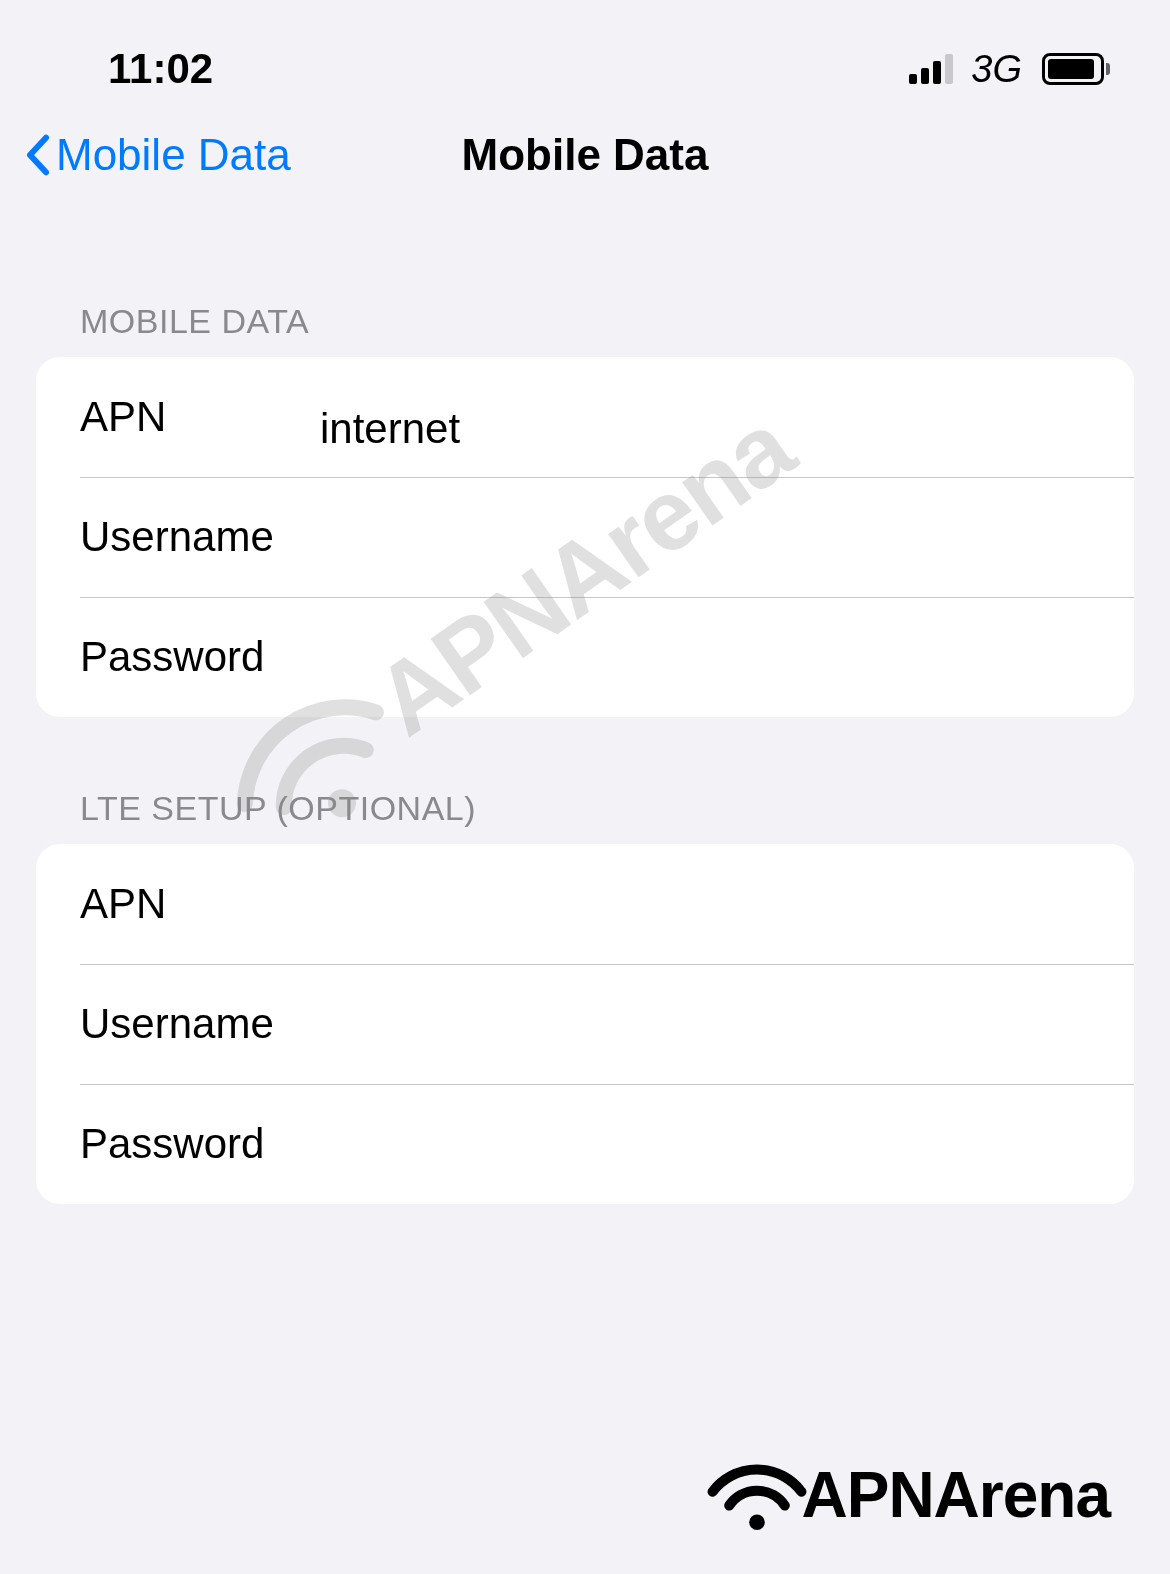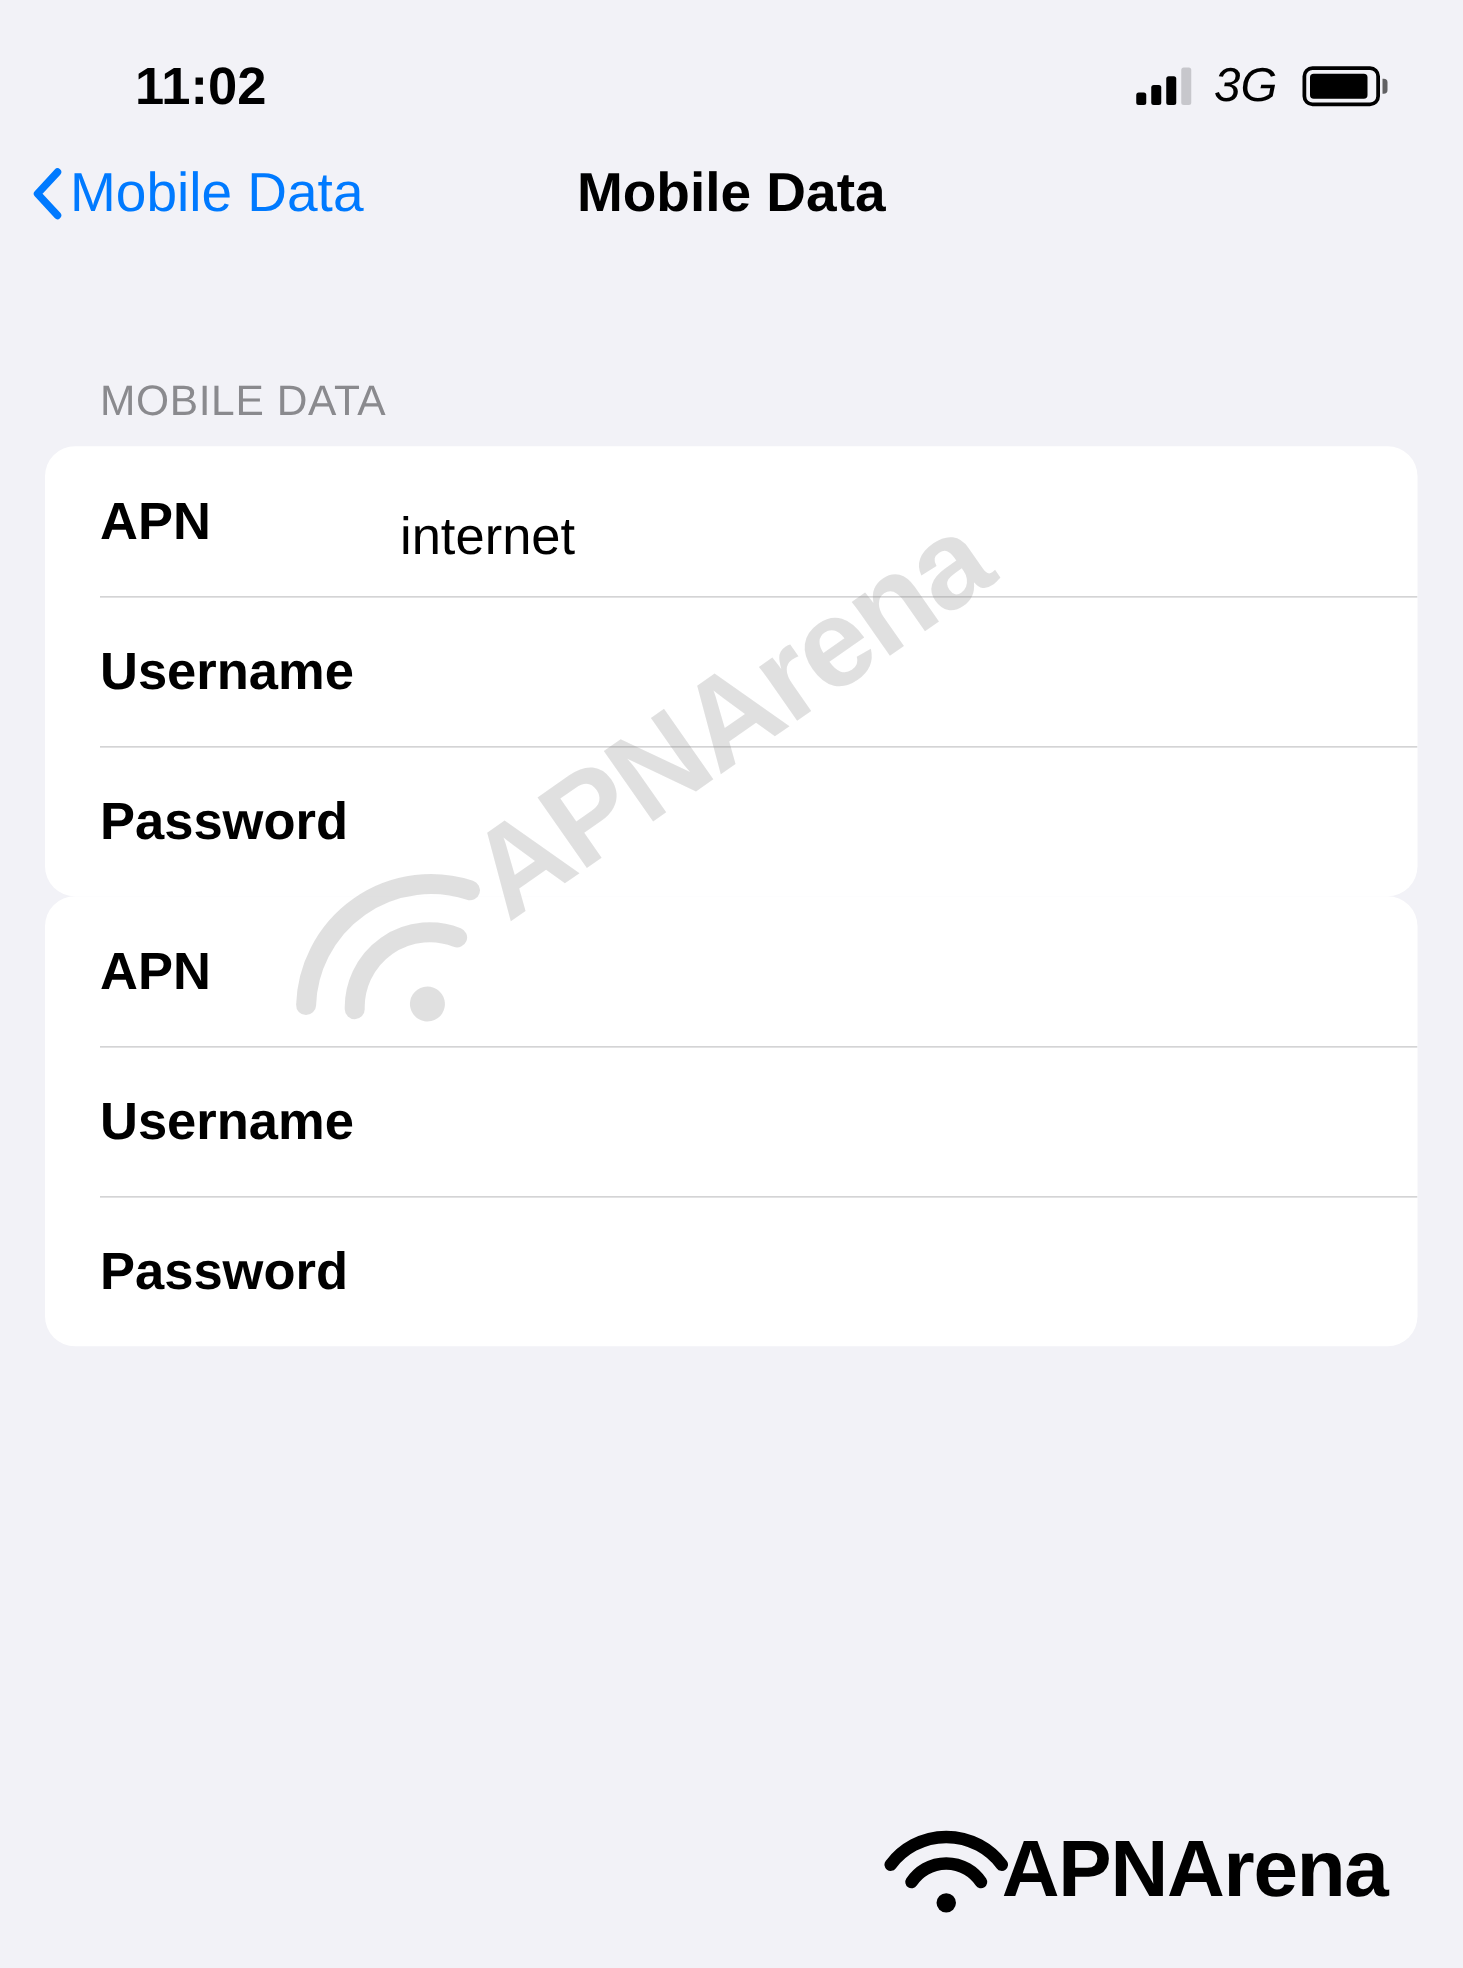--- a/index.html
+++ b/index.html
@@ -152,21 +152,21 @@
       content: "";
       position: absolute;
       top: 0;
       left: 44px;
       right: 0;
       height: 1px;
       background: #c6c6c8;
     }
     .row-label {
       font-size: 42px;
-      font-weight: 700;
+      font-weight: 400;
       color: #000;
       width: 240px;
       flex-shrink: 0;
     }
     .row-input {
       border: none;
       outline: none;
       font-size: 42px;
       flex: 1;
       background: transparent;
@@ -261,20 +261,21 @@
     <div class="row">
       <div class="row-label">Username</div>
       <input class="row-input" value="" style="">
     </div>
     <div class="row">
       <div class="row-label">Password</div>
       <input class="row-input" value="" style="">
     </div>
   </div>
 
+  <div class="section-header second">LTE SETUP (OPTIONAL)</div>
   <div class="group">
     <div class="row">
       <div class="row-label">APN</div>
       <input class="row-input" value="" style="">
     </div>
     <div class="row">
       <div class="row-label">Username</div>
       <input class="row-input" value="" style="">
     </div>
     <div class="row">

